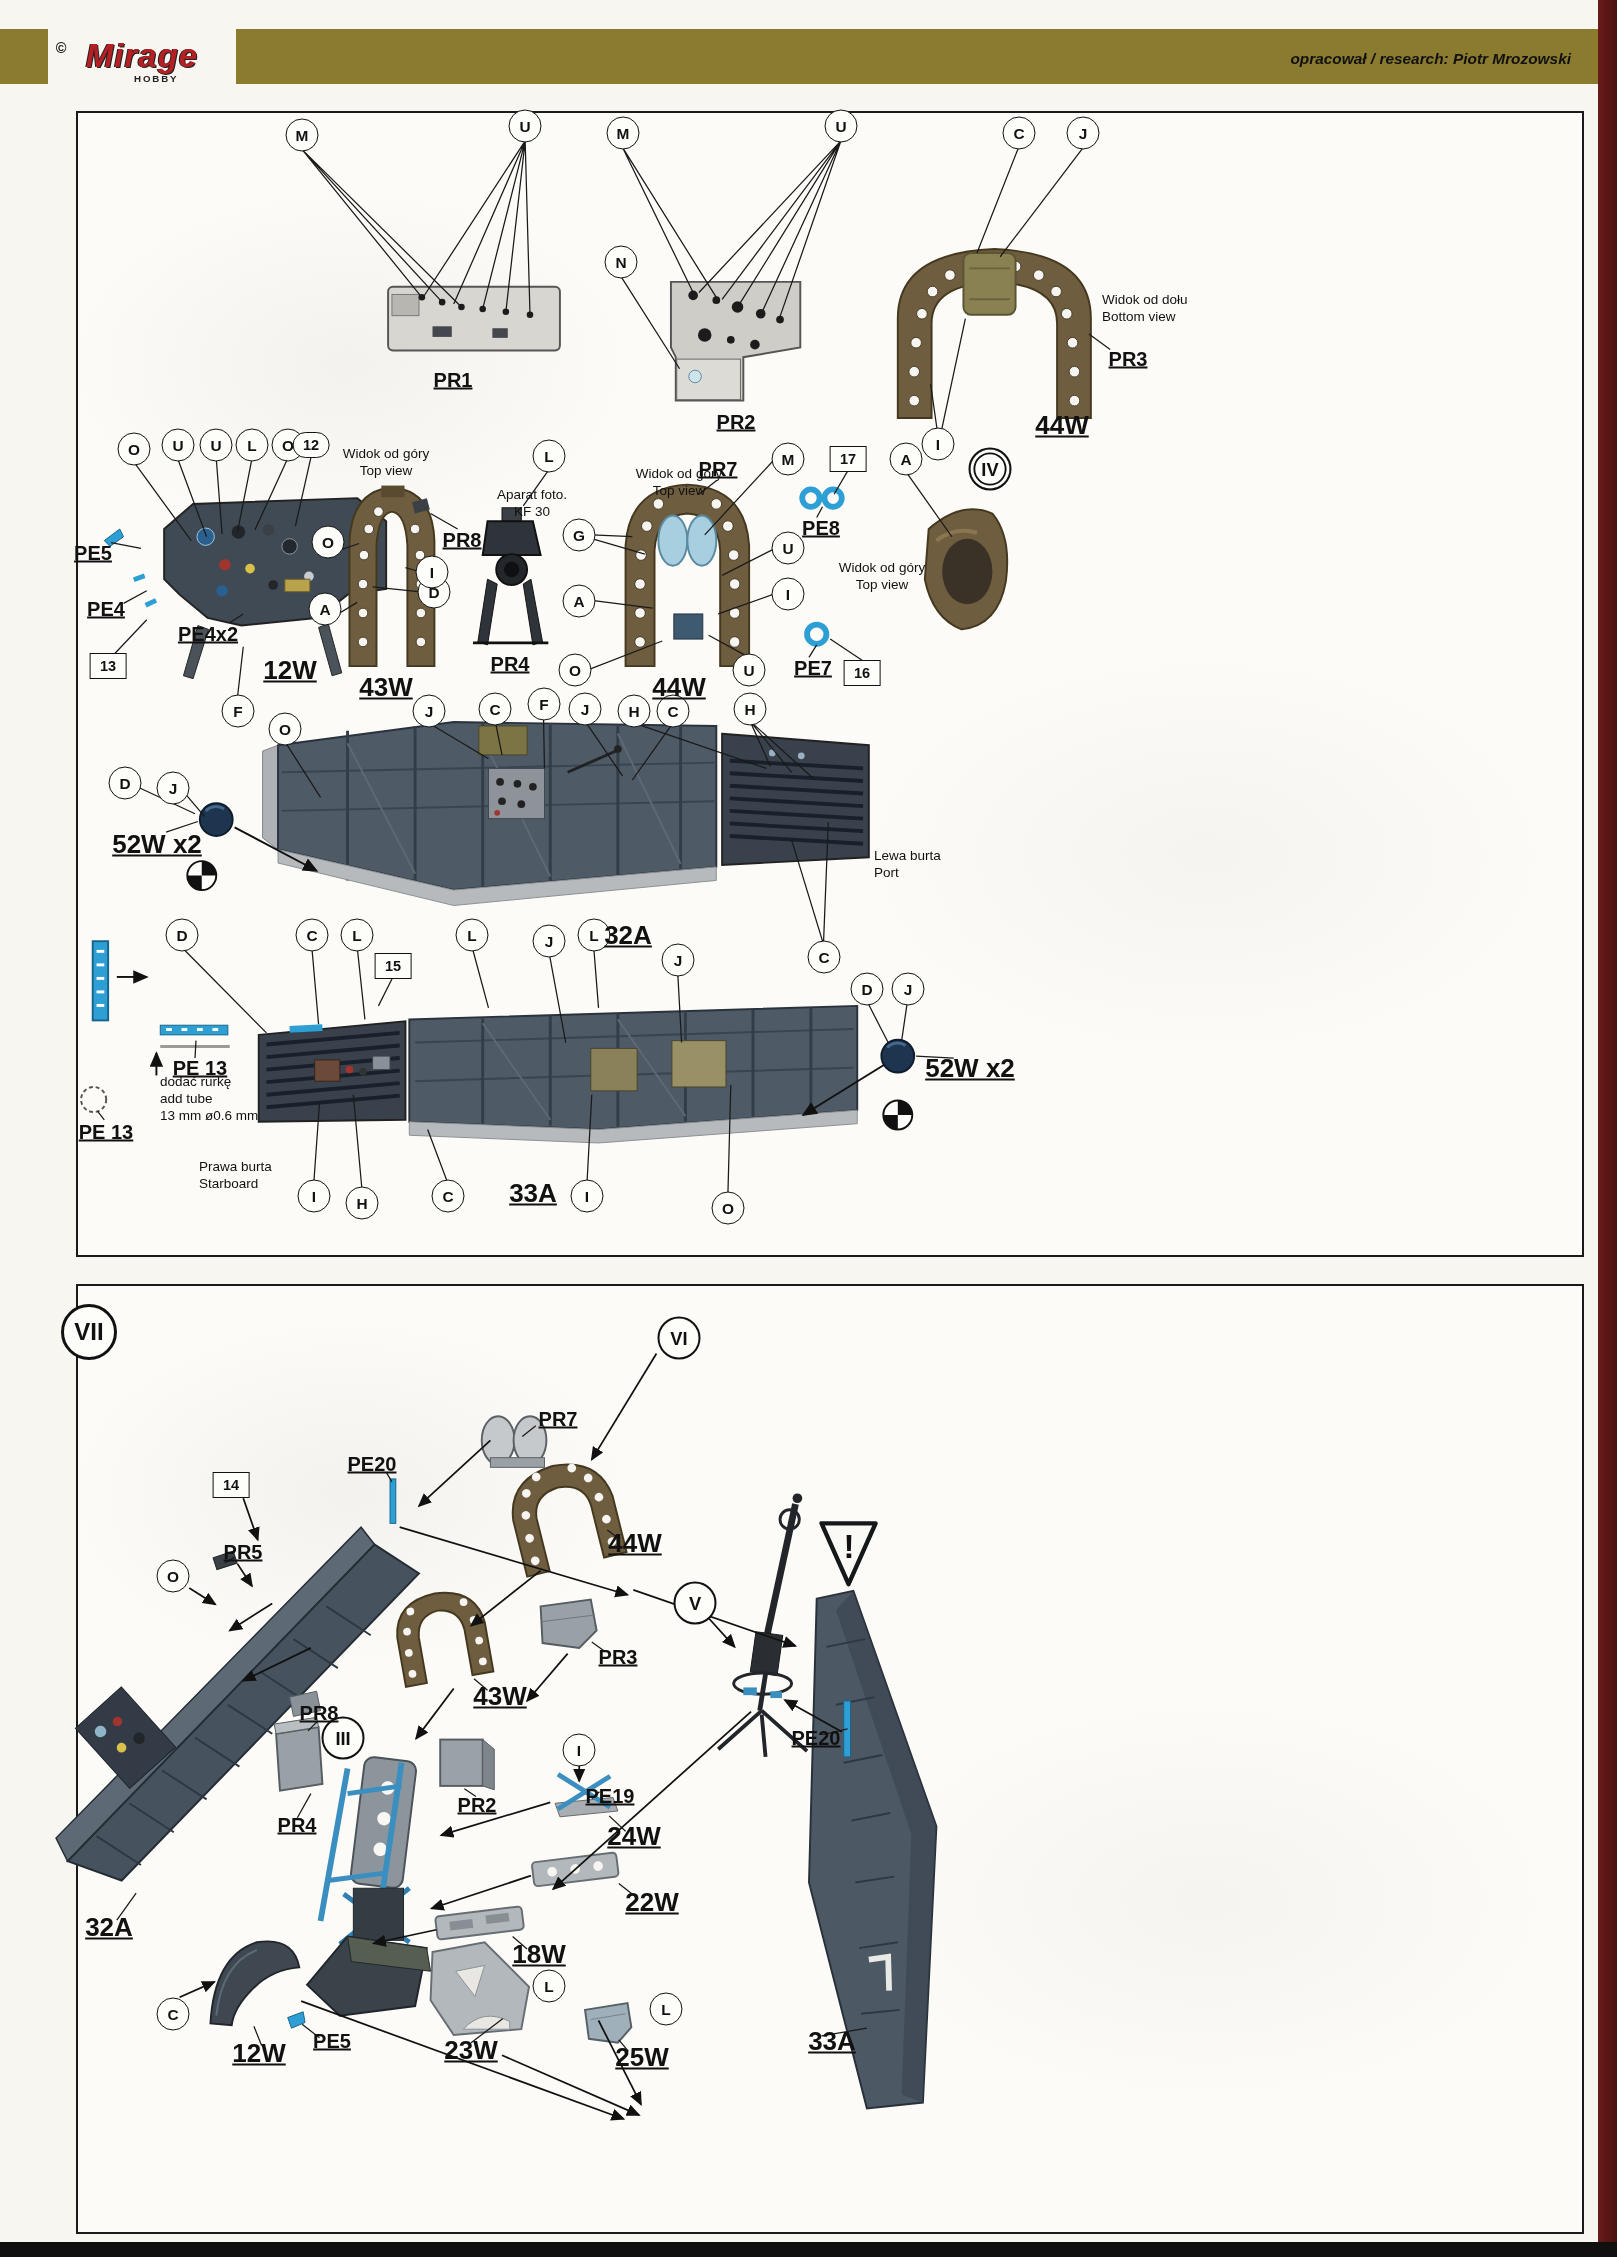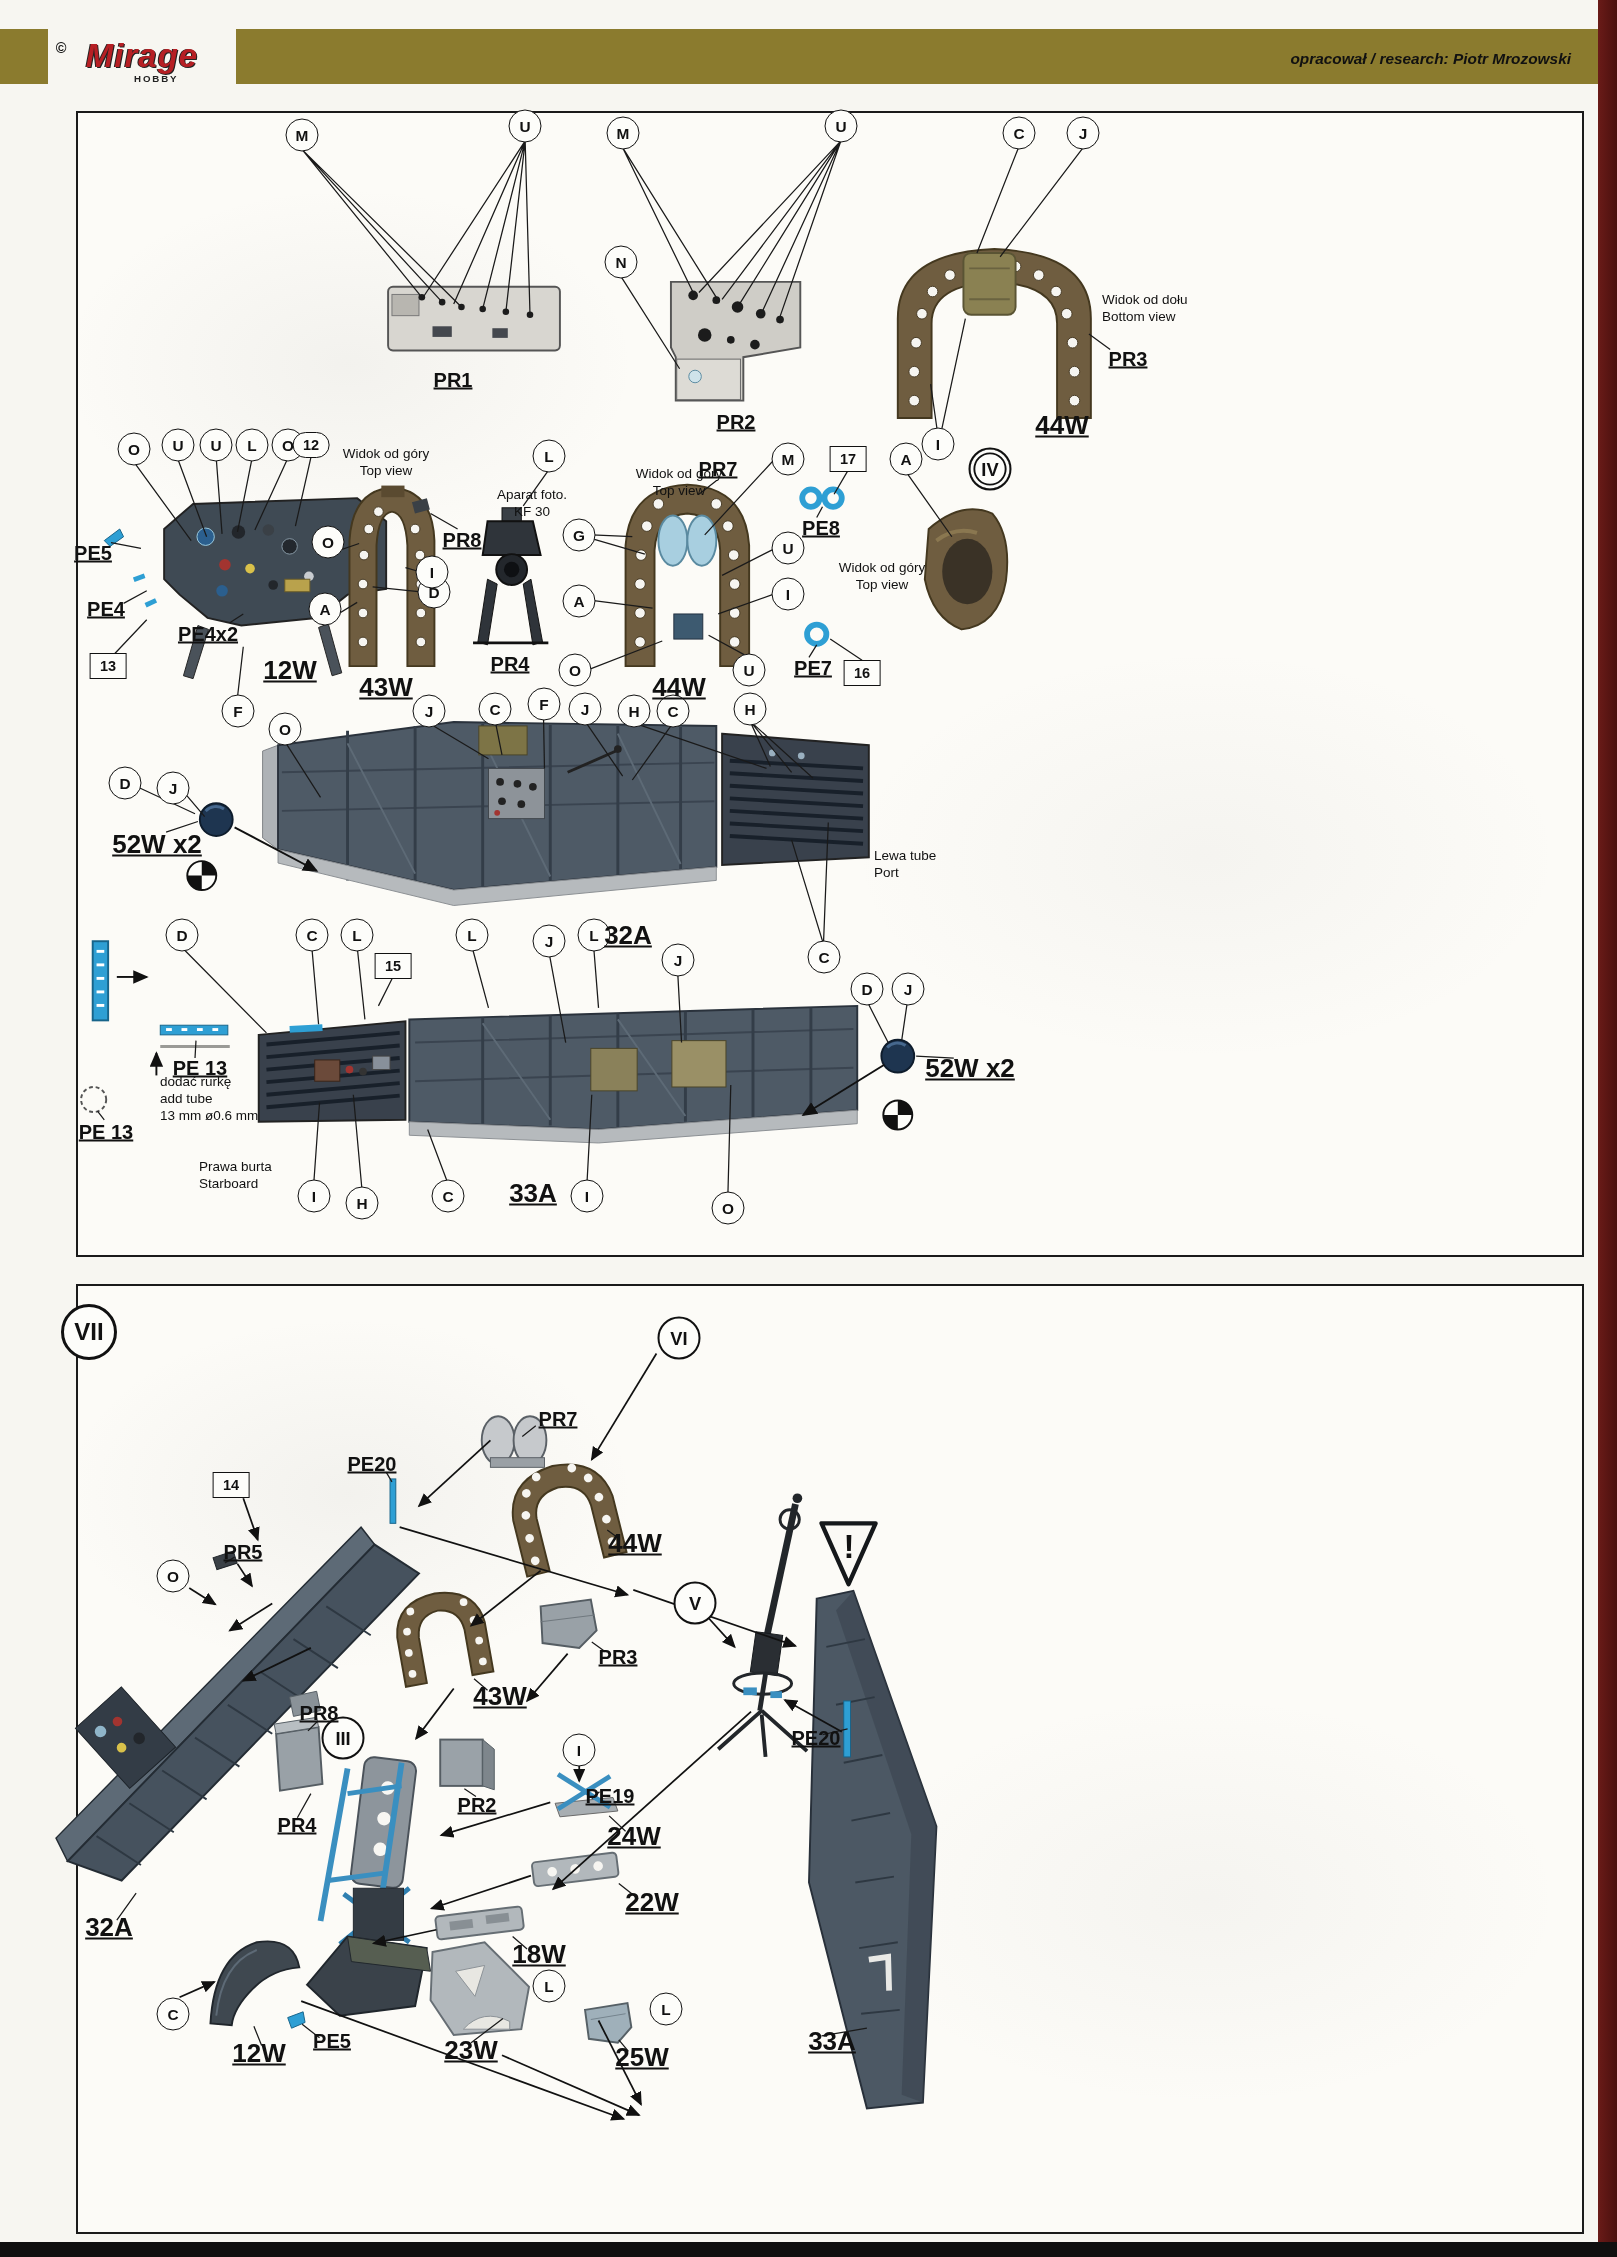--- a/index.html
+++ b/index.html
@@ -681,21 +681,21 @@
       <div class="nt left" style="left: 1094px; top: 292px; margin-left: 8px;"><span>Widok od dołu
 Bottom view</span></div>
       <div class="nt" style="left: 386px; top: 446px;"><span>Widok od góry
 Top view</span></div>
       <div class="nt" style="left: 500px; top: 487px; margin-left: 32px;"><span>Aparat foto.
 KF 30</span></div>
       <div class="nt" style="left: 679px; top: 466px;"><span>Widok od góry
 Top view</span></div>
       <div class="nt" style="left: 882px; top: 560px;"><span>Widok od góry
 Top view</span></div>
-      <div class="nt left" style="left: 874px; top: 848px;"><span>Lewa tube
+      <div class="nt left" style="left: 874px; top: 848px;"><span>Lewa burta
 Port</span></div>
       <div class="nt left" style="left: 199px; top: 1159px;"><span>Prawa burta
 Starboard</span></div>
       <div class="nt left" style="left: 160px; top: 1074px;"><span>dodać rurkę
 add tube
 13 mm ø0.6 mm</span></div>
     </div>
 
   <div class="layer">
       <div class="co" style="left: 173px; top: 1576px;">

